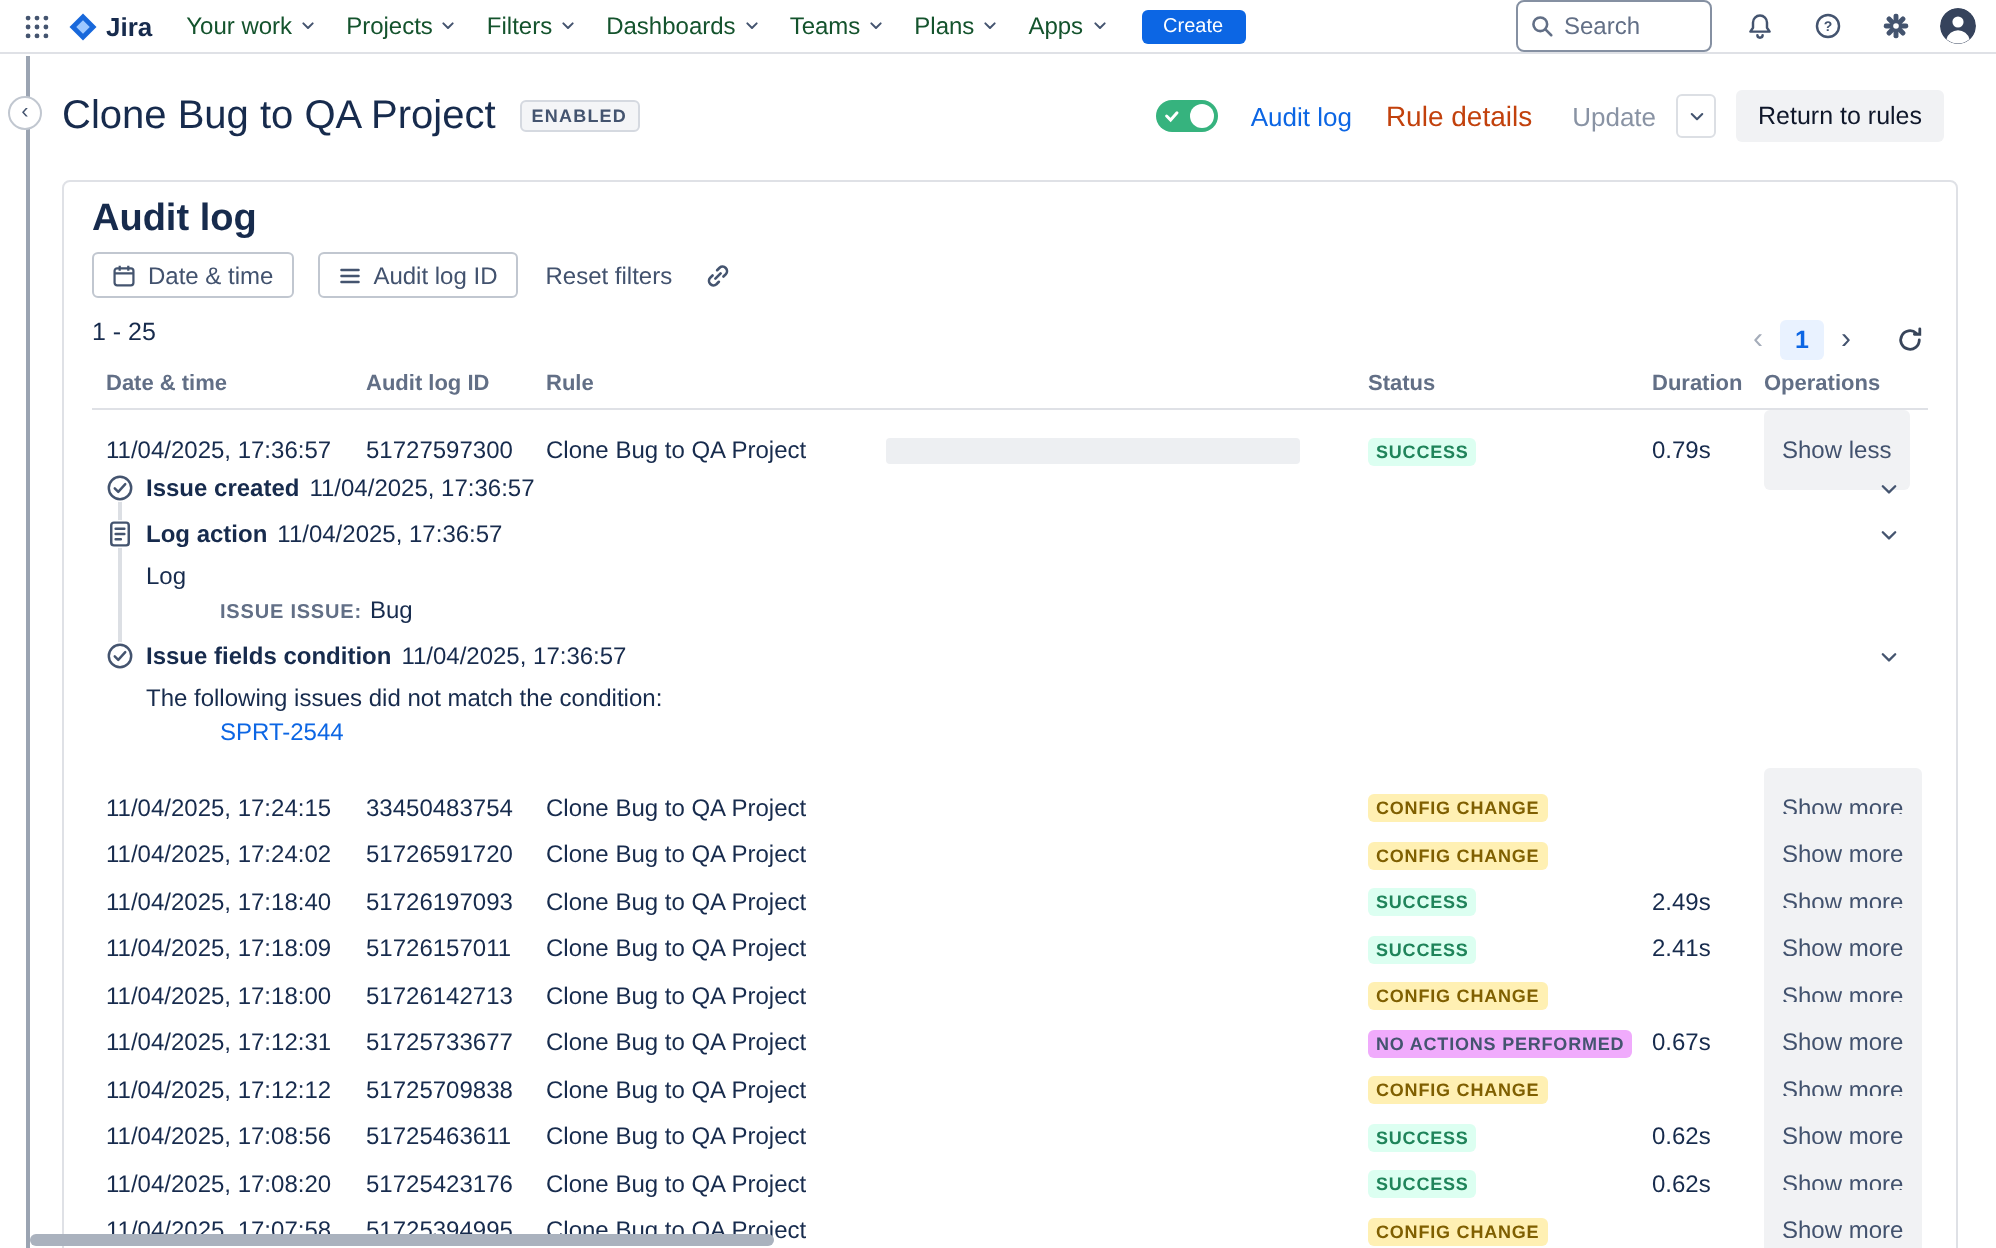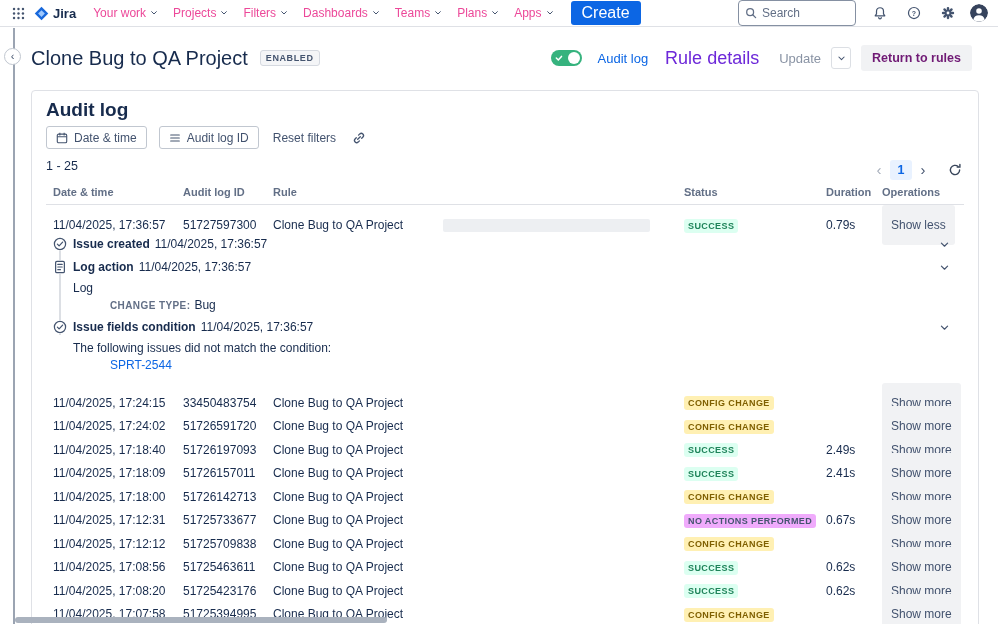--- a/index.html
+++ b/index.html
@@ -7,44 +7,44 @@
   body{overflow:hidden;background:#fff;font-family:"Liberation Sans","DejaVu Sans",sans-serif;color:#172B4D;position:relative;font-size:12px}
   button{font-family:inherit;background:none;border:none;cursor:pointer;color:inherit;font-size:inherit}
   svg{display:block}
 
   
   .topnav{height:27px;display:flex;align-items:center;justify-content:space-between;border-bottom:1px solid #DFE1E6;padding:0 10px 0 6px;position:relative;z-index:10;background:#fff}
   .nav-left{display:flex;align-items:center;gap:2px}
   .iconbtn{display:flex;align-items:center;justify-content:center;width:24px;height:22px;border-radius:3px}
   .brand{display:flex;align-items:flex-end;gap:4px;font-size:13px;font-weight:700;color:#172B4D;margin:0 8px 0 2px}
   .menu{display:flex;align-items:center;gap:1px}
-  .menu-item{display:flex;align-items:center;gap:4px;font-size:12px;font-weight:500;color:#ec4899;padding:3px 7px;border-radius:3px}
-  .create-btn{background:var(--accent,#0C66E4);color:#fff;font-size:16px;font-weight:500;padding:3px 11px;border-radius:3px;margin-left:8px}
+  .menu-item{display:flex;align-items:center;gap:4px;font-size:12px;font-weight:500;color:#14532d;padding:3px 7px;border-radius:3px}
+  .create-btn{background:var(--accent,#0C66E4);color:#fff;font-size:10px;font-weight:500;padding:3px 11px;border-radius:3px;margin-left:8px}
   .nav-right{display:flex;align-items:center;gap:10px}
-  .searchbox{display:flex;align-items:center;gap:5px;width:118px;height:19px;border:1px solid #8590A2;border-radius:4px;padding:12px 6px;color:#626F86;font-size:12px;margin-right:2px}
+  .searchbox{display:flex;align-items:center;gap:5px;width:98px;height:19px;border:1px solid #8590A2;border-radius:4px;padding:12px 6px;color:#626F86;font-size:12px;margin-right:2px}
   .avatar{width:18px;height:18px;border-radius:50%;overflow:hidden}
 
   
   .sidebar-rail{position:absolute;left:13px;top:28px;bottom:0;width:2px;background:#9BA4B2;z-index:5}
   .sidebar-toggle{position:absolute;left:4px;top:48px;width:17px;height:17px;border-radius:50%;border:1px solid #C1C7D0;background:#fff;z-index:6;font-size:11px;line-height:1;display:flex;align-items:center;justify-content:center;color:#44546F;padding:0 0 1px 0}
   .hscroll{position:absolute;left:15px;bottom:1px;width:372px;height:6px;background:#AAB2BE;border-radius:3px;z-index:8}
 
   
   .page-header{display:flex;align-items:center;height:62px;padding-left:31px;padding-right:26px}
   .page-title{font-size:20px;font-weight:500;color:#172B4D}
   .enabled-lz{margin-left:12px;font-size:9px;font-weight:700;letter-spacing:.6px;color:#44546F;background:#F4F5F7;border:1px solid #D5D9E0;border-radius:3px;padding:2px 5px}
   .header-actions{margin-left:auto;display:flex;align-items:center}
   .toggle{width:31px;height:16px;border-radius:9px;background:var(--toggle-on,#36B37E);position:relative;display:inline-flex;align-items:center;margin-right:10px}
   .toggle .knob{position:absolute;right:2px;width:12px;height:12px;border-radius:50%;background:#fff}
   .toggle svg{margin-left:4px}
   .tab-audit{color:var(--accent,#0C66E4);font-size:13px;font-weight:500;padding:4px 6px;margin-right:5px}
-  .tab-rule{color:#6d28d9;font-size:18px;padding:4px 6px;margin-right:6px}
+  .tab-rule{color:#c2410c;font-size:14px;padding:4px 6px;margin-right:6px}
   .update-btn{color:#8993A4;font-size:13px;font-weight:500;padding:4px 8px}
   .chev-btn{width:20px;height:22px;border:1px solid #DCDFE4;border-radius:3px;display:flex;align-items:center;justify-content:center;margin:0 10px 0 2px}
-  .return-btn{background:#F1F2F4;color:#701a75;font-size:12.5px;font-weight:700;padding:6px 11px;border-radius:3px}
+  .return-btn{background:#F1F2F4;color:#0f172a;font-size:12.5px;font-weight:400;padding:6px 11px;border-radius:3px}
 
   
   .card{position:absolute;left:31px;top:90px;width:948px;height:700px;border:1px solid #DFE1E6;border-radius:4px;background:#fff;padding:7px 14px 0;z-index:2}
   .card h2{font-size:19px;font-weight:700;line-height:24px;margin:0 0 4px}
   .filters{display:flex;align-items:center;gap:12px;height:23px}
   .filter-btn{display:flex;align-items:center;gap:6px;height:23px;padding:0 9px;border:1px solid #C1C7D0;border-radius:3px;font-size:12px;color:#42526E;background:#fff}
   .text-btn{font-size:12px;color:#42526E;padding:0 2px}
   .icon-only{padding:0 2px;display:flex;align-items:center}
   .range-row{display:flex;align-items:flex-start;justify-content:space-between;margin-top:7px}
   .range-label{font-size:12.5px;margin-top:3px;color:#172B4D}
@@ -363,21 +363,21 @@
       <button class="echev">
         <span>
           <svg width="11" height="11" viewBox="0 0 16 16" fill="none">
               <path d="M3.5 6l4.5 4.5L12.5 6" stroke="#44546F" stroke-width="1.7" stroke-linecap="round" stroke-linejoin="round"></path>
             </svg>
         </span>
       </button>
     </div>
     <div class="esub-a">Log</div>
     <div class="esub-b">
-      <span class="fieldlabel">CHANGE TYPE:</span><span class="fieldval">Bug</span>
+      <span class="fieldlabel">ISSUE ISSUE:</span><span class="fieldval">Bug</span>
     </div>
 
     <div class="eitem">
       <span class="eicon">
         <svg width="14" height="14" viewBox="0 0 16 16">
             <circle cx="8" cy="8" r="6.4" fill="#fff" stroke="#44546F" stroke-width="1.4"></circle>
             <path d="M5 8.2l2 2 4-4.4" fill="none" stroke="#44546F" stroke-width="1.4" stroke-linecap="round" stroke-linejoin="round"></path>
           </svg>
       </span>
       <span class="etitle">Issue fields condition</span>

